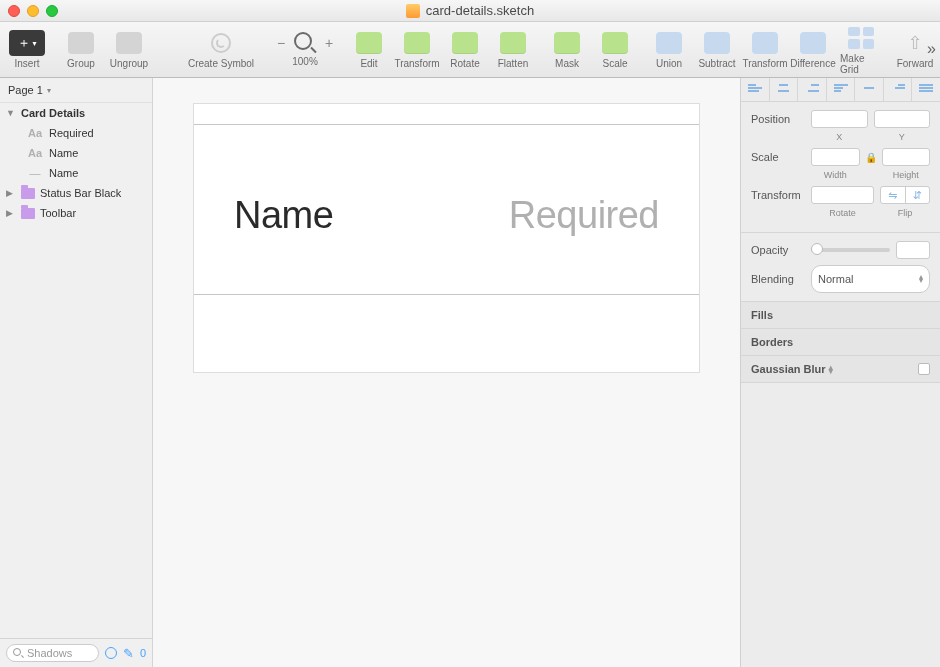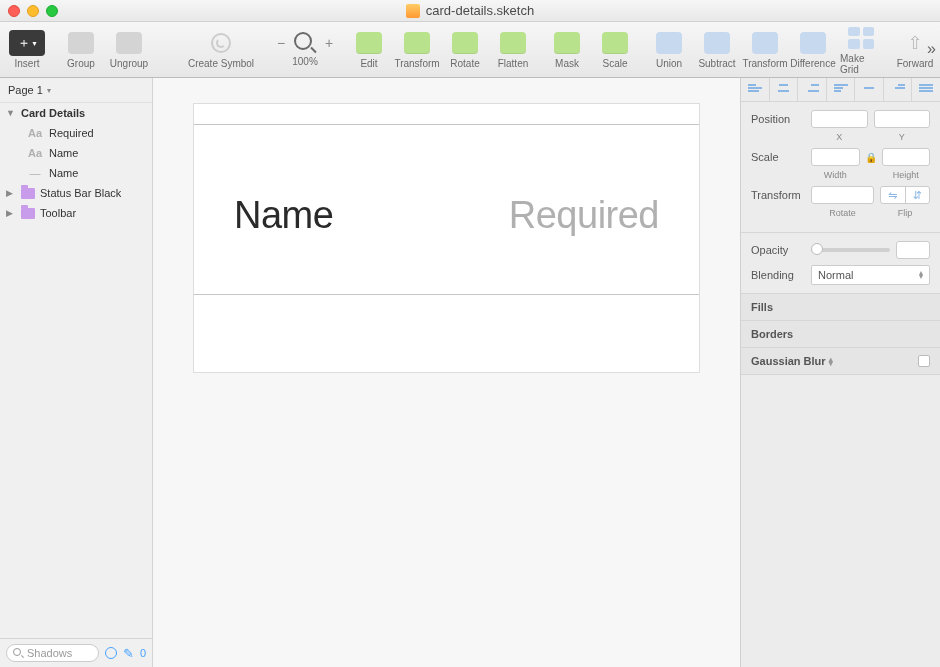--- a/index.html
+++ b/index.html
@@ -79,21 +79,21 @@
 .insp-label{ width:54px; color:#555;}
 .insp-input{ flex:1; height:18px; background:#fff; border:1px solid #ccc; border-radius:3px;}
 .insp-sublabel{ font-size:9px; color:#888; text-align:center; flex:1;}
 .insp-subrow{display:flex; gap:6px; margin-left:60px; margin-top:-2px; margin-bottom:6px;}
 .lock{color:#aaa;font-size:10px;width:10px;text-align:center;}
 .flip-btns{ width:50px; height:18px; border:1px solid #ccc; border-radius:3px; background:#fff; display:flex;}
 .flip-btns span{flex:1;display:flex;align-items:center;justify-content:center;color:#8ab7e6;font-size:11px;border-right:1px solid #ccc;}
 .flip-btns span:last-child{border:none;}
 .slider-track{ flex:1; height:4px; background:#d0d0d0; border-radius:2px; position:relative;}
 .slider-thumb{ width:12px;height:12px;background:#fff;border:1px solid #bbb;border-radius:50%;position:absolute;left:0;top:-5px;}
-.select-box{ flex:1; height:20px; background:#fff; border:1px solid #ccc; border-radius:2px; display:flex; align-items:center; padding:0 6px; justify-content:space-between; color:#555;}
+.select-box{ flex:1; height:28px; background:#fff; border:1px solid #ccc; border-radius:10px; display:flex; align-items:center; padding:0 6px; justify-content:space-between; color:#555;}
 .section-hdr{ padding:7px 10px; font-weight:600; color:#555; border-bottom:1px solid #d6d6d6; background:#e5e5e5; display:flex; justify-content:space-between; align-items:center;}
 .chk{ width:12px;height:12px;border:1px solid #bbb;border-radius:2px;background:#fff;}
 .updown{color:#999;font-size:8px;line-height:4px;}
 </style>
 </head>
 <body>
 
 <div class="titlebar">
   <div class="traffic">
     <span class="tclose"></span>

